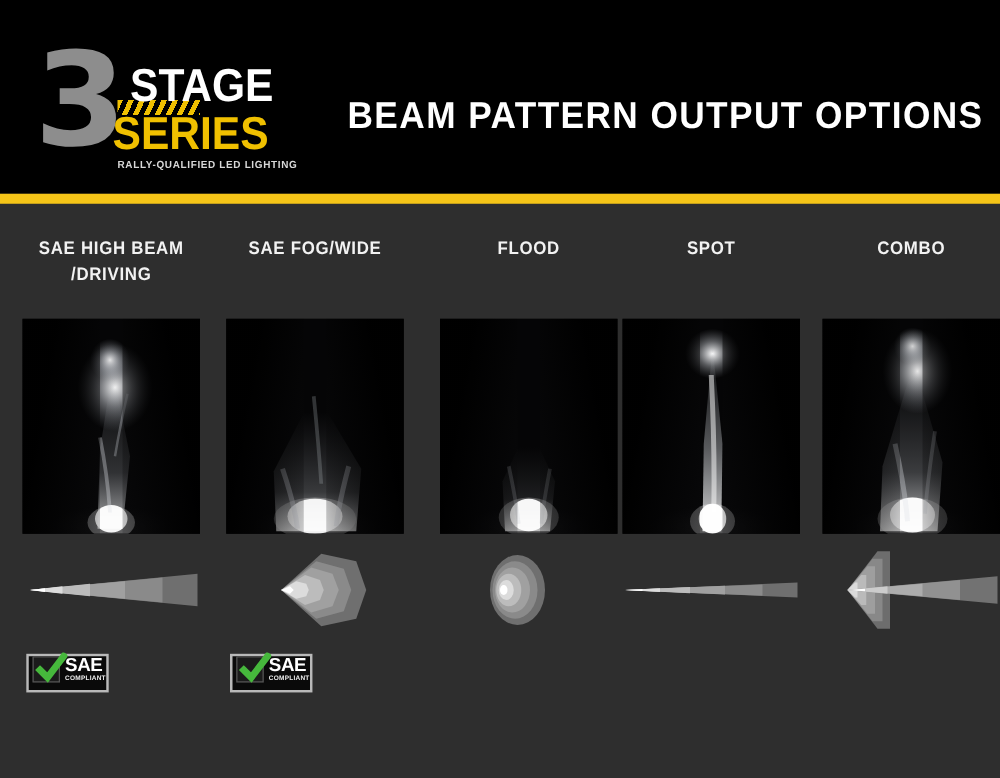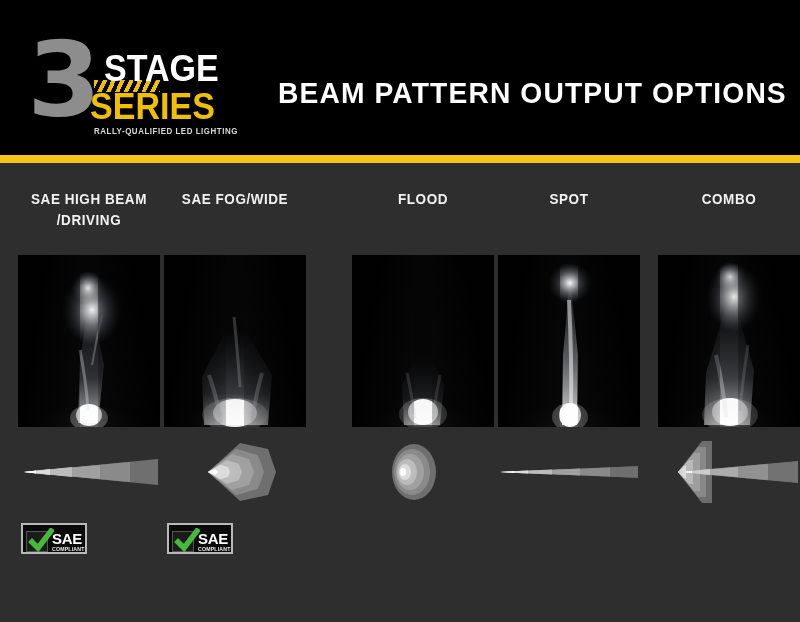--- a/index.html
+++ b/index.html
@@ -99,21 +99,21 @@
   .spread{position:absolute;left:0;top:276px;width:142px;height:66px;}
   .spread svg{display:block;}
 
   
   .sae-badge{
     position:absolute;left:3px;top:360px;
     width:66px;height:31px;
     background:#0a0a0a;
     border:2px solid #b9b9b9;
     box-sizing:border-box;
-    display:flex;align-items:flex-end;
+    display:flex;align-items:flex-start;
   }
   .sae-badge .chk-box{
     width:22px;height:21px;margin-left:3px;
     background:#1b1b1b;border:1px solid #555;
     position:relative;box-sizing:border-box;flex:none;
   }
   .sae-badge .chk{
     position:absolute;left:1px;top:-4px;width:26px;height:26px;
   }
   .sae-badge .txt{margin-left:4px;line-height:1;}
@@ -198,21 +198,21 @@
             <path d="M4 14 L10 20 L23 3" stroke="#46b83c" stroke-width="5.5" fill="none" stroke-linecap="square"></path>
           </svg>
         </div>
         <div class="txt">
           <span class="sae">SAE</span>
           <span class="compliant">COMPLIANT</span>
         </div>
       </div>
     </div>
 
-    <div class="col" style="left:164px">
+    <div class="col" style="left:181px">
       <div class="col-label">
         <span>SAE FOG/WIDE</span>
       </div>
 
       <div class="photo">
         <div class="sky"></div>
         <svg class="throw" viewBox="0 0 142 172" preserveAspectRatio="none">
           <defs>
             <linearGradient id="g2b" x1="0" y1="1" x2="0" y2="0">
               <stop offset="0%" stop-color="#ffffff" stop-opacity="0.95"></stop>

